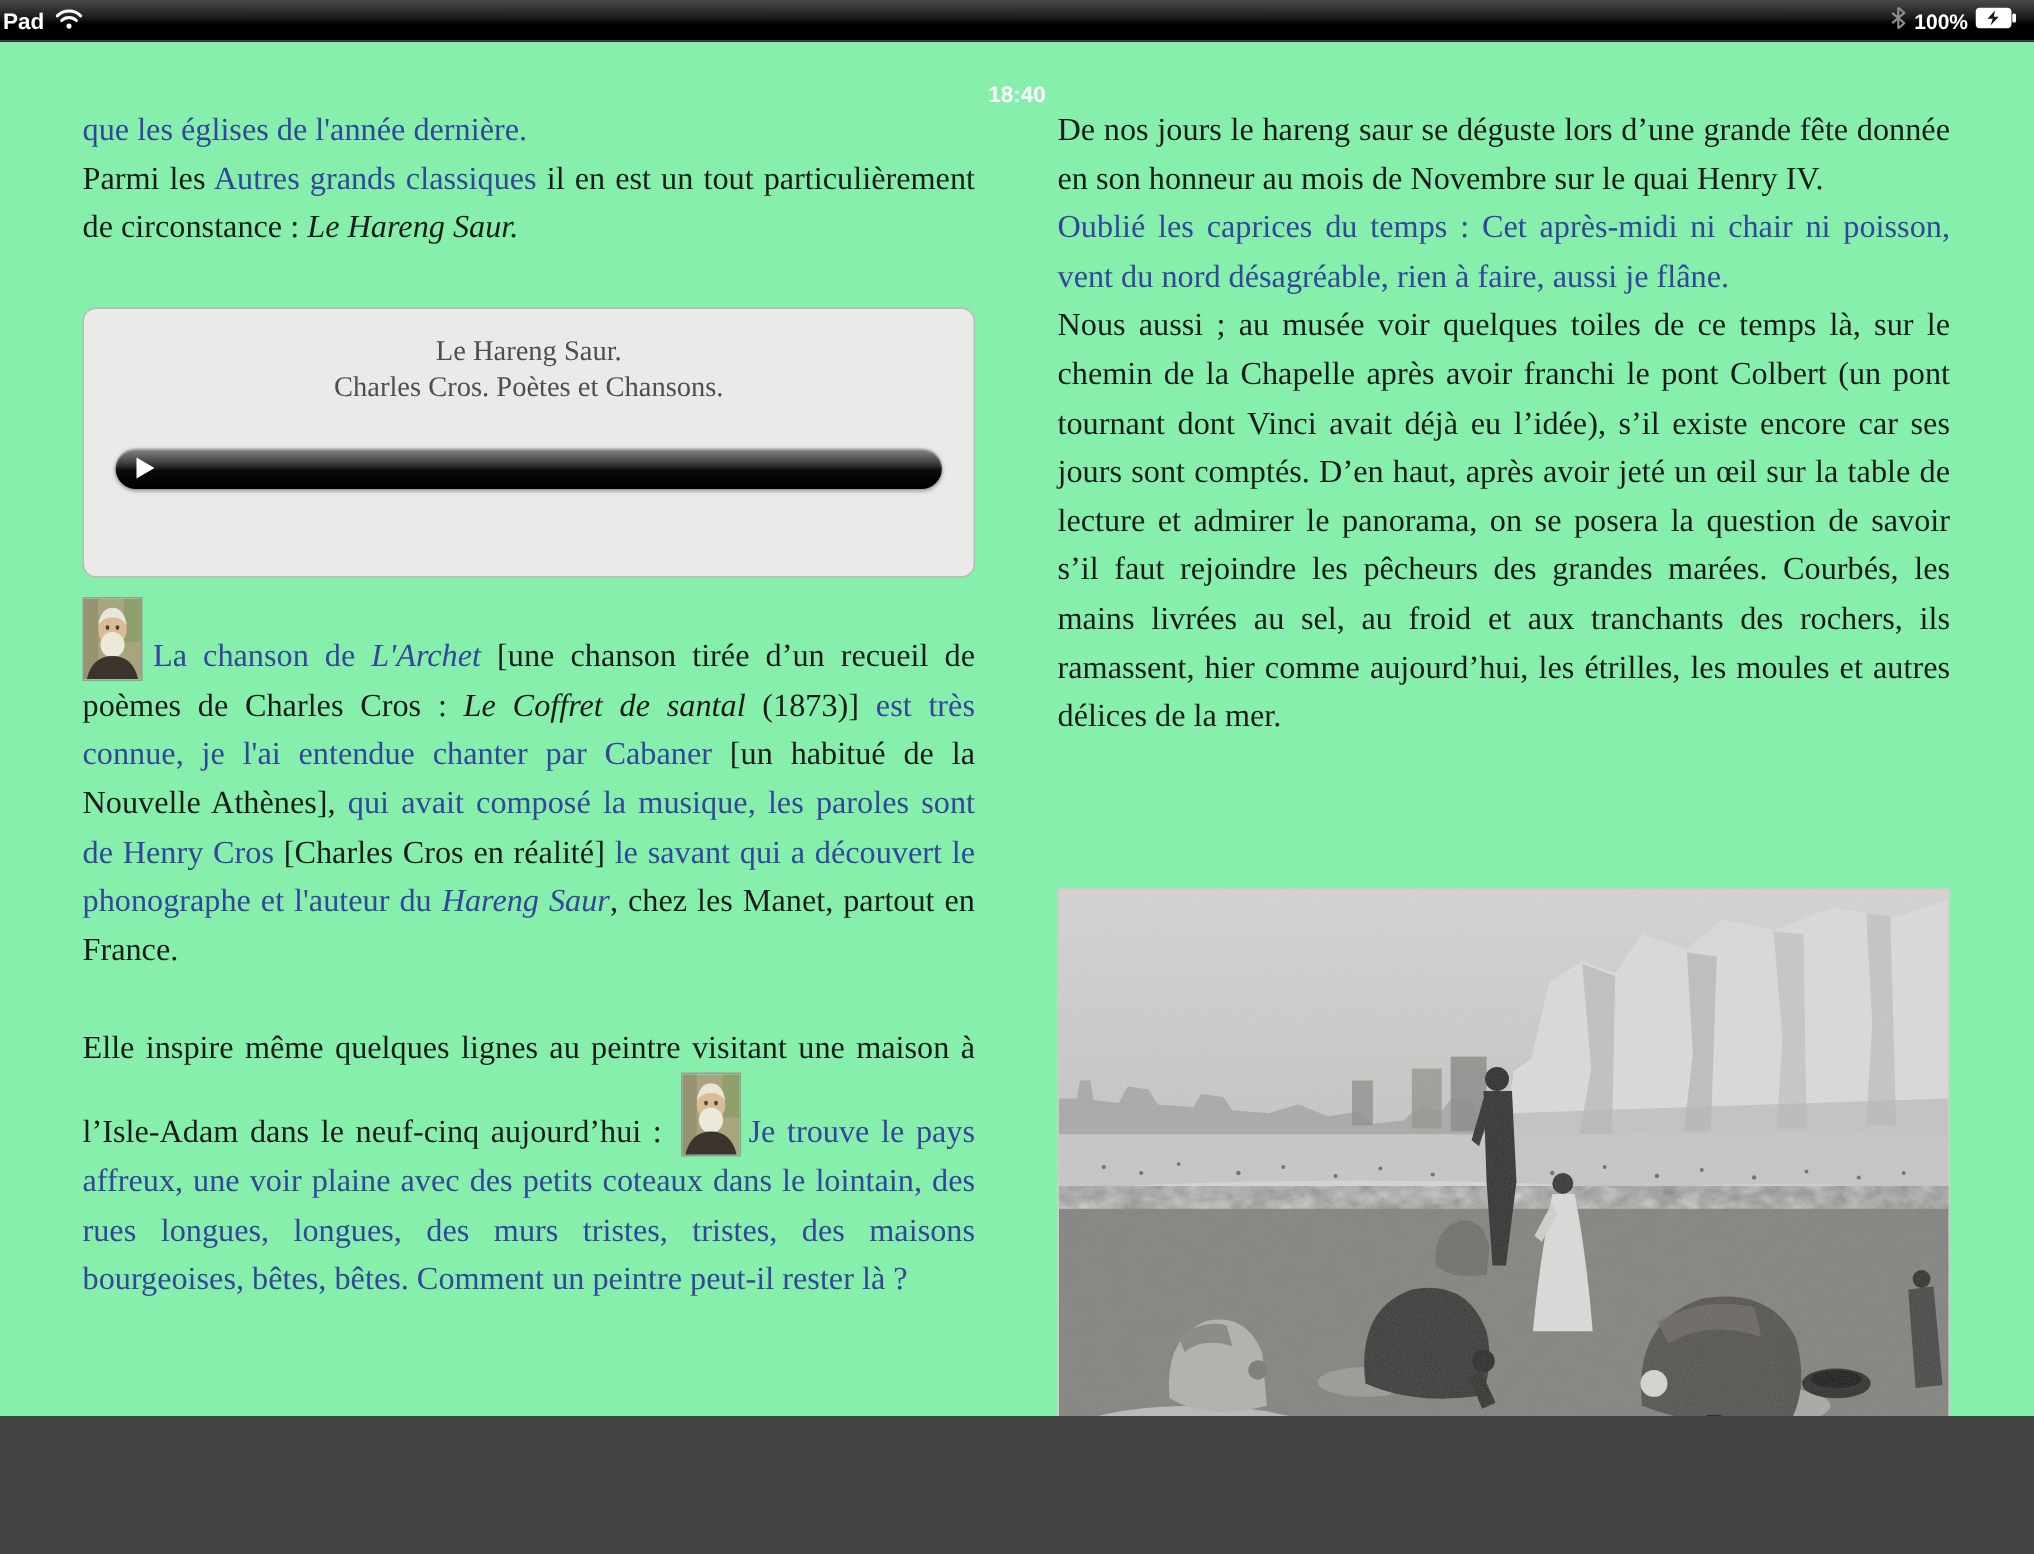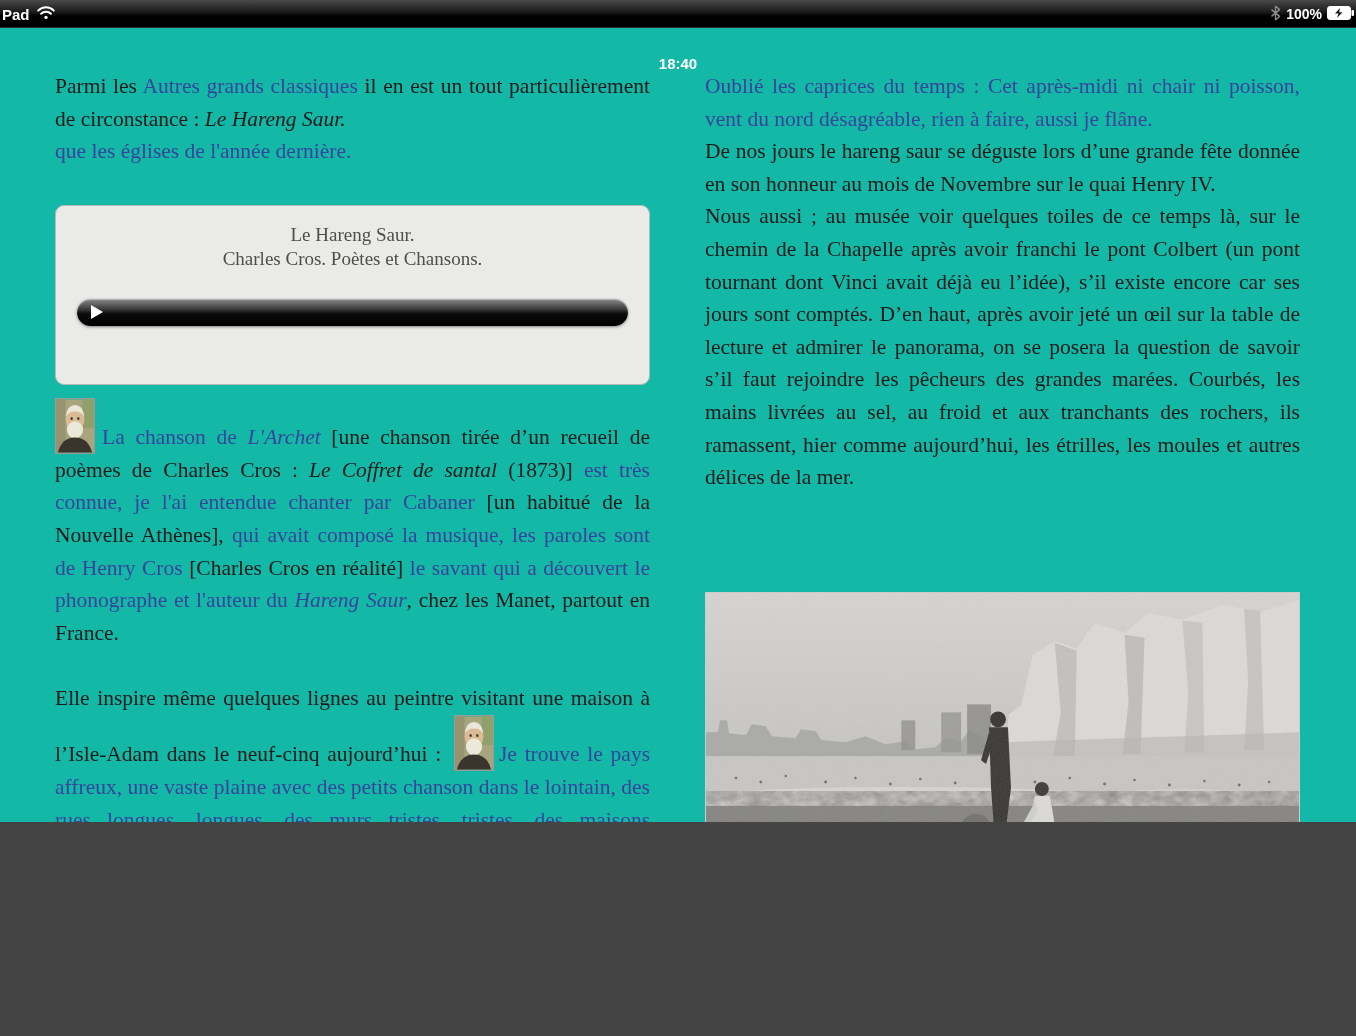--- a/index.html
+++ b/index.html
@@ -1,31 +1,31 @@
 <!DOCTYPE html>
 <html><head>
 <meta charset="utf-8">
 <style>
   * { margin:0; padding:0; box-sizing:border-box; }
   html,body { background:#444; }
   .screen {
-    position:relative; width:1356px; height:822px; overflow:hidden;
-    background:#14b8a6; font-family:"Liberation Serif","DejaVu Serif",serif;
+    position:relative; width:1356px; height:944px; overflow:hidden;
+    background:#86efac; font-family:"Liberation Serif","DejaVu Serif",serif;
   }
   
   .status-bar {
     position:absolute; top:0; left:0; width:100%; height:28px;
     background:linear-gradient(180deg,#4a4a4a 0%,#1a1a1a 45%,#000 60%,#000 100%);
     border-bottom:1px solid #2c2c2c;
     color:#fff; font-family:"Liberation Sans","DejaVu Sans",sans-serif;
     font-size:15px; font-weight:bold;
   }
   .sb-left { position:absolute; left:2px; top:0; height:28px; display:flex; align-items:center; gap:6px; }
   .sb-center { position:absolute; left:0; right:0; top:0; height:28px; display:flex; align-items:flex-end; justify-content:center;margin-top:44px; }
-  .sb-right { position:absolute; right:2px; top:0; height:28px; display:flex; align-items:center; gap:5px; }
+  .sb-right { position:absolute; right:12px; top:0; height:28px; display:flex; align-items:center; gap:5px; }
   .sb-right .pct { font-size:14px; }
   
   .col {
     position:absolute; top:70px; width:595px;
     font-size:21.5px; line-height:32.6px; color:#1b1b1b;
     text-align:justify;
   }
   .col-left { left:55px; }
   .col-right { left:705px; }
   .col p { margin:0; }
@@ -101,23 +101,23 @@
           <rect x="0.5" y="0.5" width="23" height="13" rx="2.5" fill="#fff" stroke="#fff"></rect>
           <rect x="24.5" y="4" width="2.5" height="6" rx="1" fill="#fff"></rect>
           <path d="M13 2 L8 7.5 L11.5 7.5 L10 12 L15.5 6.2 L12.2 6.2 Z" fill="#1a1a1a"></path>
         </svg>
       </span>
     </div>
   </header>
 
   <div class="col col-left">
 
+    <p><a class="link">que les églises de l'année dernière.</a></p>
+
     <p><span>Parmi les </span><a class="link">Autres grands classiques</a><span> il en est un tout particulièrement de circonstance : </span><span class="em">Le Hareng Saur.</span></p>
-
-    <p><a class="link">que les églises de l'année dernière.</a></p>
 
 
     <div class="audio-widget">
       <div class="audio-caption">
         <div>Le Hareng Saur.</div>
         <div>Charles Cros. Poètes et Chansons.</div>
       </div>
       <div class="audio-player">
         <span class="play-btn"></span>
       </div>
@@ -138,29 +138,29 @@
     <p class="gap-top"><span>Elle inspire même quelques lignes au peintre visitant une maison à l’Isle-Adam dans le neuf-cinq aujourd’hui : </span><span class="portrait mid"><svg viewBox="0 0 40 56">
         <rect width="40" height="56" fill="#a8a47e"></rect>
         <rect x="28" y="0" width="12" height="30" fill="#8fa06a"></rect>
         <rect x="0" y="0" width="10" height="56" fill="#97926f"></rect>
         <ellipse cx="20" cy="21" rx="10" ry="12" fill="#d9bc95"></ellipse>
         <path d="M10 18 Q12 6 20 6 Q28 6 30 18 Q25 12 20 13 Q15 12 10 18 Z" fill="#e9e5d8"></path>
         <ellipse cx="20" cy="32" rx="8.5" ry="9" fill="#ece8da"></ellipse>
         <ellipse cx="16.5" cy="20" rx="1.3" ry="1.6" fill="#4a3f33"></ellipse>
         <ellipse cx="23.5" cy="20" rx="1.3" ry="1.6" fill="#4a3f33"></ellipse>
         <path d="M2 56 Q6 40 20 40 Q34 40 38 56 Z" fill="#3a342c"></path>
-      </svg></span><a class="link">Je trouve le pays affreux, une vaste plaine avec des petits chanson dans le lointain, des rues longues, longues, des murs tristes, tristes, des maisons bourgeoises, bêtes, bêtes. Comment un peintre peut-il rester là ?</a></p>
+      </svg></span><a class="link">Je trouve le pays affreux, une voir plaine avec des petits coteaux dans le lointain, des rues longues, longues, des murs tristes, tristes, des maisons bourgeoises, bêtes, bêtes. Comment un peintre peut-il rester là ?</a></p>
 
   </div>
 
   <div class="col col-right">
 
+    <p><span>De nos jours le hareng saur se déguste lors d’une grande fête donnée en son honneur au mois de Novembre sur le quai Henry IV.</span></p>
+
     <p><a class="link">Oublié  les caprices du temps </a><a class="link"> : Cet après-midi ni chair ni poisson, vent du nord désagréable, rien à faire, aussi je flâne.</a></p>
-
-    <p><span>De nos jours le hareng saur se déguste lors d’une grande fête donnée en son honneur au mois de Novembre sur le quai Henry IV.</span></p>
 
     <p><span>Nous aussi ; au musée voir quelques toiles de ce temps là, sur le chemin de la Chapelle après avoir franchi le pont Colbert (un pont tournant dont Vinci avait déjà eu l’idée), s’il existe encore car ses jours sont comptés. D’en haut, après avoir jeté un œil  sur la table de lecture et admirer le panorama, on se posera la question de savoir s’il faut rejoindre  les pêcheurs des grandes marées. Courbés, les mains livrées au sel, au froid et aux tranchants des rochers, ils ramassent, hier comme aujourd’hui, les étrilles, les moules et autres délices de la mer.</span></p>
 
     <figure class="photo" aria-label="Photographie noir et blanc : ramasseurs de coquillages courbés sur l'estran rocheux à marée basse, falaises de craie en arrière-plan">
       <svg viewBox="0 0 595 385" preserveAspectRatio="none">
         <defs>
           <linearGradient id="sky" x1="0" y1="0" x2="0" y2="1">
             <stop offset="0" stop-color="#d8d7d5"></stop>
               <stop offset="1" stop-color="#c7c6c4"></stop>
           </linearGradient>

